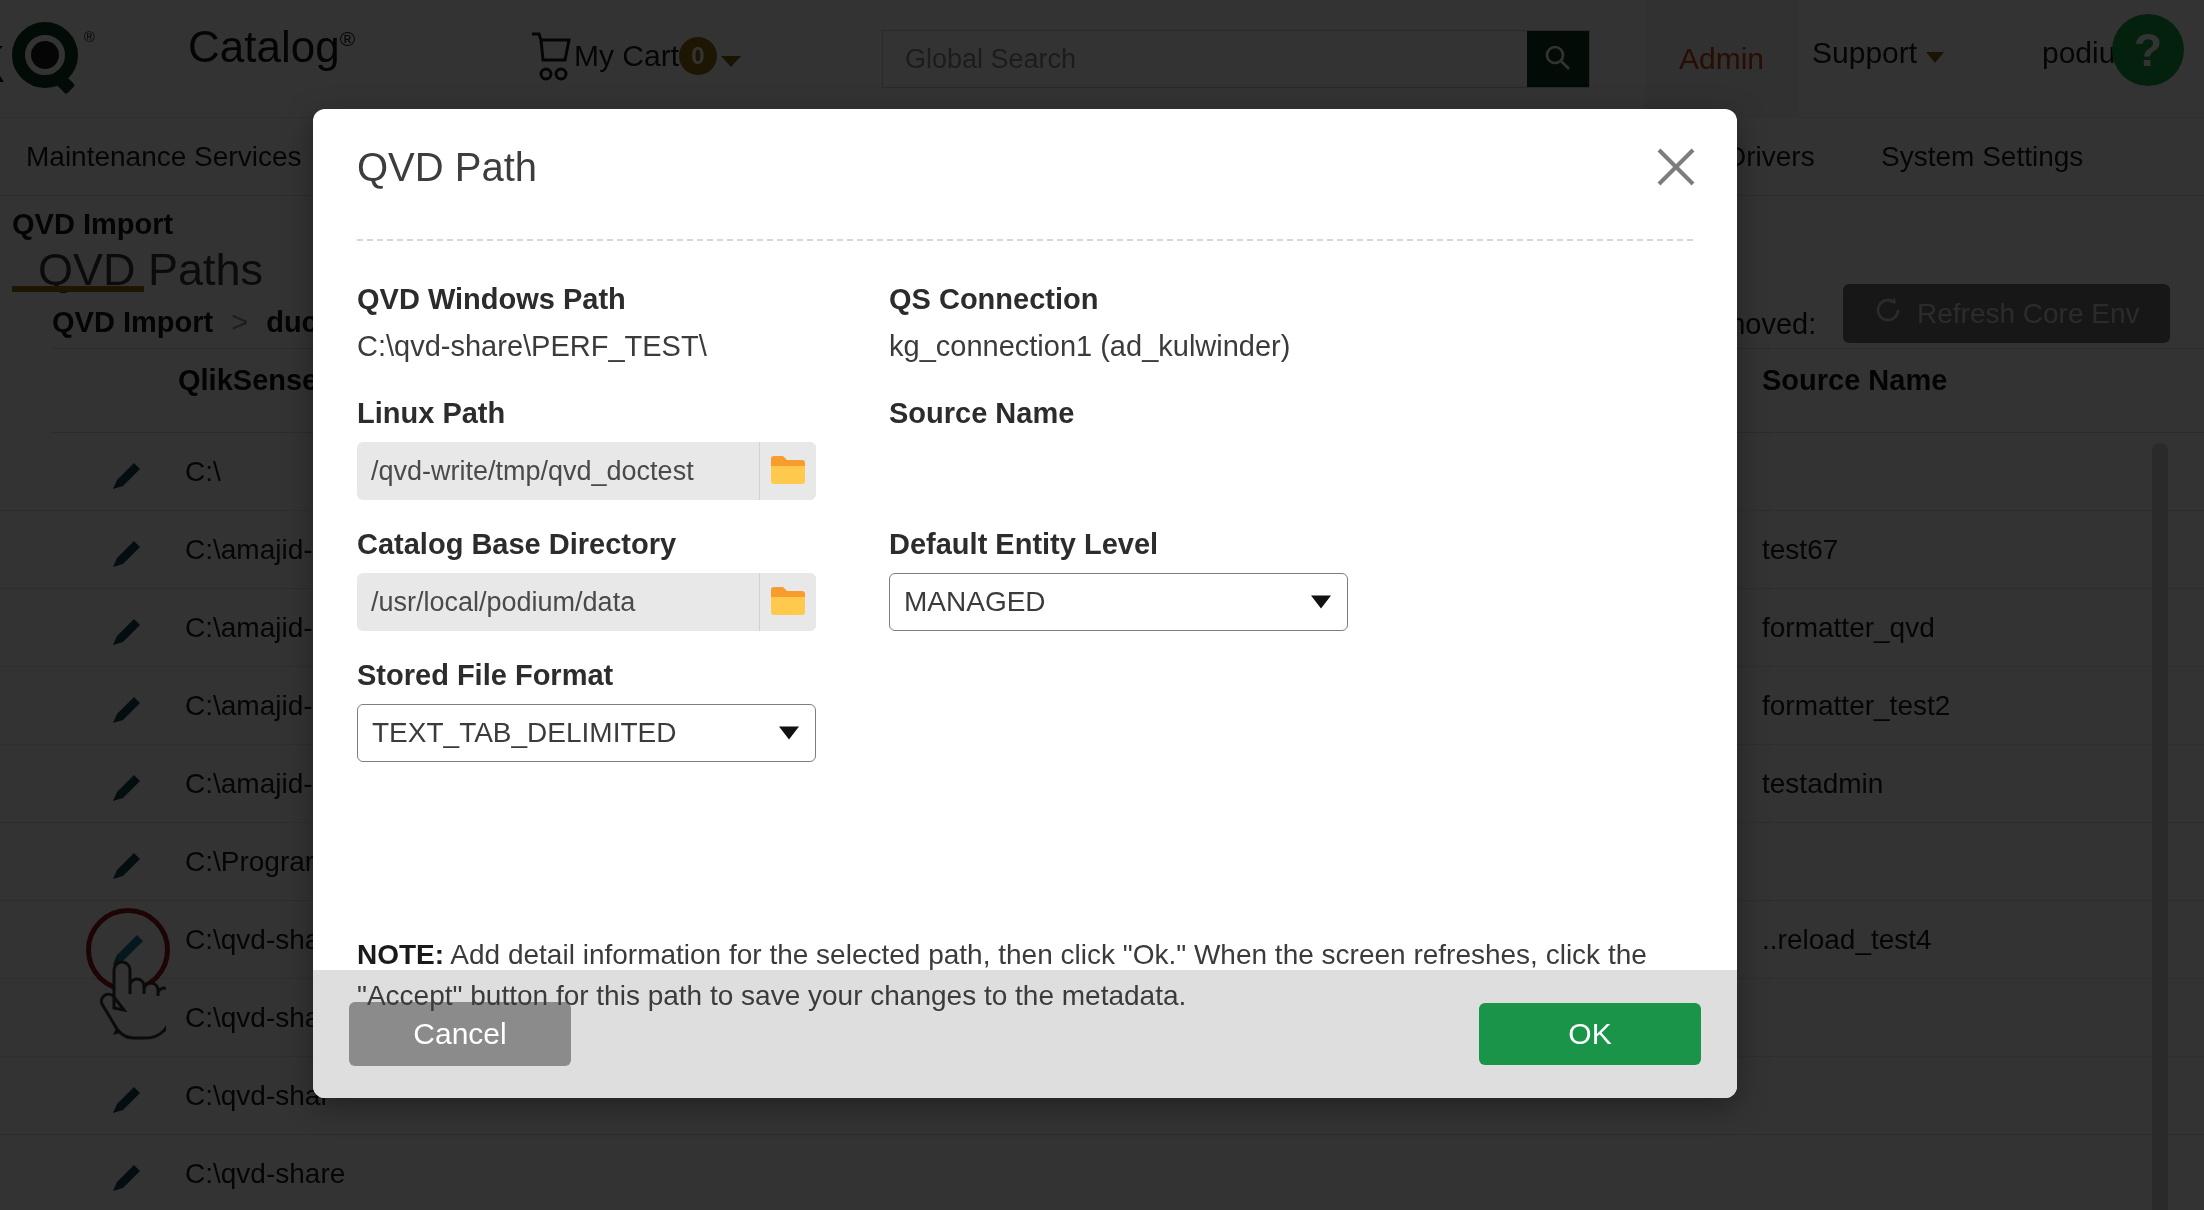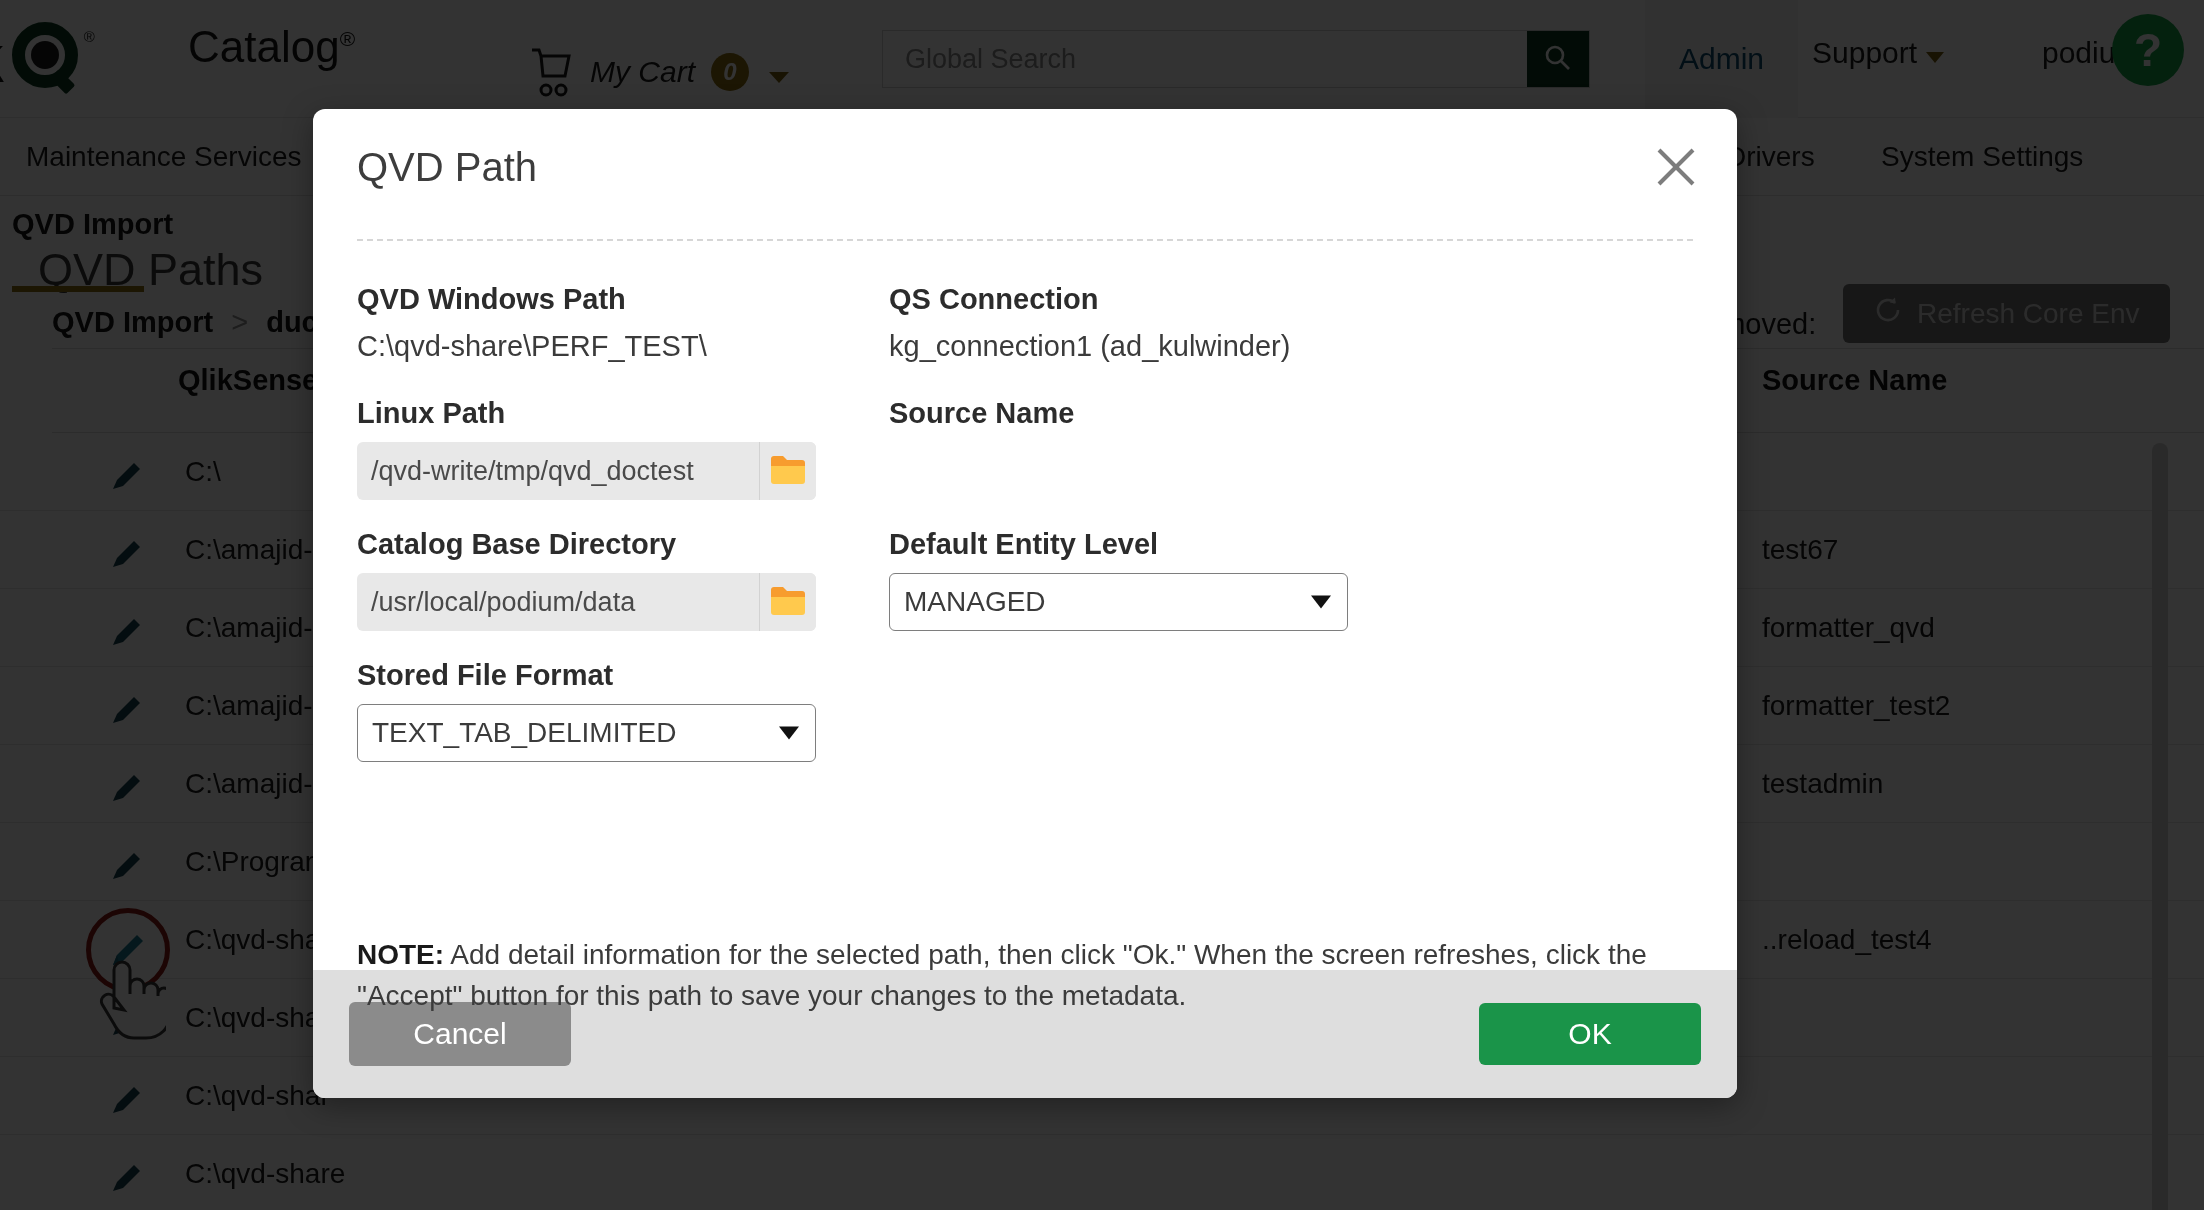--- a/index.html
+++ b/index.html
@@ -53,22 +53,22 @@
     position: absolute; left: 72px; top: 6px;
     font-size: 15px; color: #2a2a2a;
   }
   .brand-catalog {
     position: absolute; left: 188px; top: 22px;
     font-size: 44px; color: #161616; font-weight: 400;
   }
   .brand-catalog sup { font-size: 21px; vertical-align: super; }
 
   .cart-wrap {
-    position: absolute; left: 528px; top: 46px;
-    display: flex; align-items: center; gap: 16px; font-style: italic;
+    position: absolute; left: 528px; top: 30px;
+    display: flex; align-items: center; gap: 0;
   }
   .cart-icon { width: 46px; height: 52px; position: relative; }
   .cart-label { font-size: 30px; color: #1a1a1a; }
   .cart-count {
     width: 38px; height: 38px; border-radius: 50%;
     background: #8a6d11; color: #ffffff;
     font-size: 24px; font-weight: 700;
     display: flex; align-items: center; justify-content: center;
   }
   .cart-caret {
@@ -90,21 +90,21 @@
   .search-input::placeholder { color: #8c8c8c; }
   .search-btn {
     width: 62px; background: #0d3b21;
     display: flex; align-items: center; justify-content: center;
     border: none; cursor: pointer;
   }
 
   .nav-admin {
     position: absolute; left: 1645px; top: 0; height: 118px;
     display: flex; align-items: center; padding: 0 34px;
-    background: #f3f3f3; font-size: 30px; color: #0c4a6e; justify-content: center;
+    background: #f3f3f3; font-size: 30px; color: #c2410c; justify-content: center;
   }
   .nav-support {
     position: absolute; left: 1812px; top: 36px;
     display: flex; align-items: center; gap: 9px;
     font-size: 30px; color: #1a1a1a;
   }
   .nav-caret {
     width: 0; height: 0; margin-top: 8px;
     border-left: 9px solid transparent; border-right: 9px solid transparent;
     border-top: 11px solid #7a5f10;

